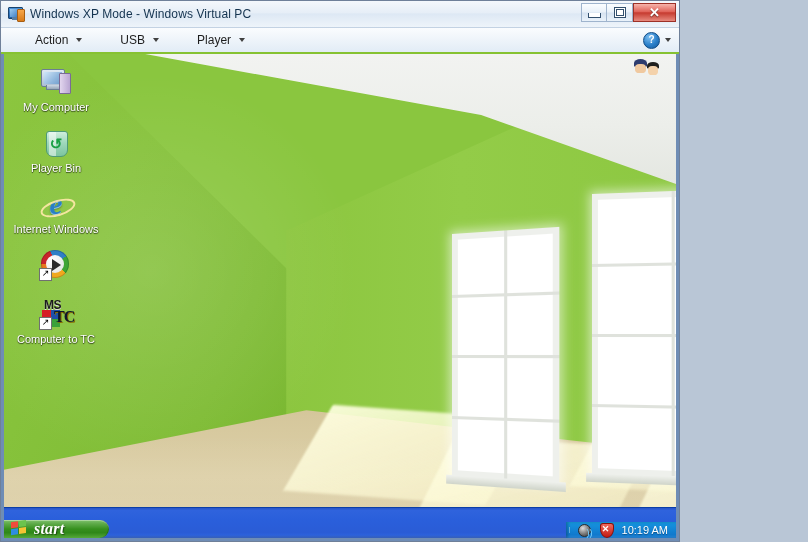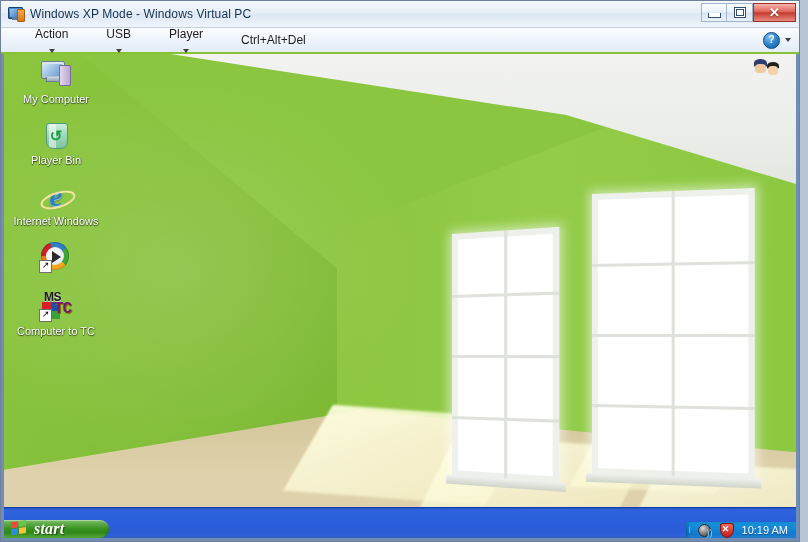--- a/index.html
+++ b/index.html
@@ -8,21 +8,21 @@
     background: #b9c6d6;
   }
   body {
     font-family: "Liberation Sans", sans-serif;
     -webkit-font-smoothing: antialiased;
   }
 
   
   #vpc-window {
     position: relative;
-    width: 800px;
+    width: 680px;
     height: 542px;
     box-sizing: border-box;
     background: linear-gradient(to bottom, #e8eef6 0%, #dde7f2 40%, #d2dded 100%);
     border: 1px solid #6f8099;
     overflow: hidden;
   }
 
   
   #titlebar {
     position: relative;
@@ -137,21 +137,20 @@
     align-items: center;
     gap: 8px;
     font-size: 12px;
     color: #1d1d1d;
     padding: 18px 11px;
     margin-right: 14px;
     cursor: default;
     border: 1px solid transparent;
     border-radius: 2px;
     white-space: nowrap;
-    flex-direction: column;
   }
   .caret {
     width: 0; height: 0;
     border-left: 3.5px solid transparent;
     border-right: 3.5px solid transparent;
     border-top: 4px solid #404040;
     display: inline-block;
   }
   #menubar-right {
     position: absolute;
@@ -284,21 +283,21 @@
   .rw-sill {
     position: absolute;
     left: -6px; right: -6px; bottom: -8px;
     height: 9px;
     background: linear-gradient(to bottom, #f0f2ee, #cfd4c9);
   }
 
   
   #desktop-icons {
     position: absolute;
-    left: 0; top: 0;
+    left: 0; top: 8px;
     width: 110px;
     padding-top: 4px;
   }
   .desk-icon {
     width: 96px;
     margin: 0 0 14px 4px;
     display: flex;
     flex-direction: column;
     align-items: center;
     cursor: default;
@@ -423,22 +422,22 @@
     font-family: "Liberation Sans", sans-serif;
     text-shadow: 0 1px 0 #ddd;
   }
   .ic-tc .sq-r { position:absolute; left:3px; top:12px; width:9px; height:9px; background:#d61f26; }
   .ic-tc .sq-b { position:absolute; left:12px; top:12px; width:9px; height:9px; background:#1f4fa8; }
   .ic-tc .sq-y { position:absolute; left:3px; top:21px; width:9px; height:8px; background:#f5d516; }
   .ic-tc .sq-g { position:absolute; left:12px; top:21px; width:9px; height:8px; background:#3aa13a; }
   .ic-tc .tc {
     position: absolute; left: 15px; top: 10px;
     font-size: 16px; font-weight: bold;
-    color: #701a75;
-    font-family: Liberation Mono, monospace;
+    color: #0f172a;
+    font-family: Liberation Serif, serif;
     text-shadow: 1px 1px 0 #8a6d00;
     letter-spacing: -1px;
   }
   .shortcut-arrow {
     position: absolute;
     left: 0px; bottom: 0px;
     width: 11px; height: 11px;
     background: #ffffff;
     border: 1px solid #707070;
     color: #000;
@@ -608,23 +607,20 @@
       <span class="caret"></span>
     </div>
     <div class="menuitem">
       <span>USB</span>
       <span class="caret"></span>
     </div>
     <div class="menuitem">
       <span>Player</span>
       <span class="caret"></span>
     </div>
-    <div class="menuitem">
-      <span>Ctrl+Alt+Del</span>
-    </div>
 
     <div id="menubar-right">
       <span class="help-icon">?</span>
       <span class="caret"></span>
     </div>
   </div>
 
   <div id="vm-screen">
 
     <div id="wallpaper">

